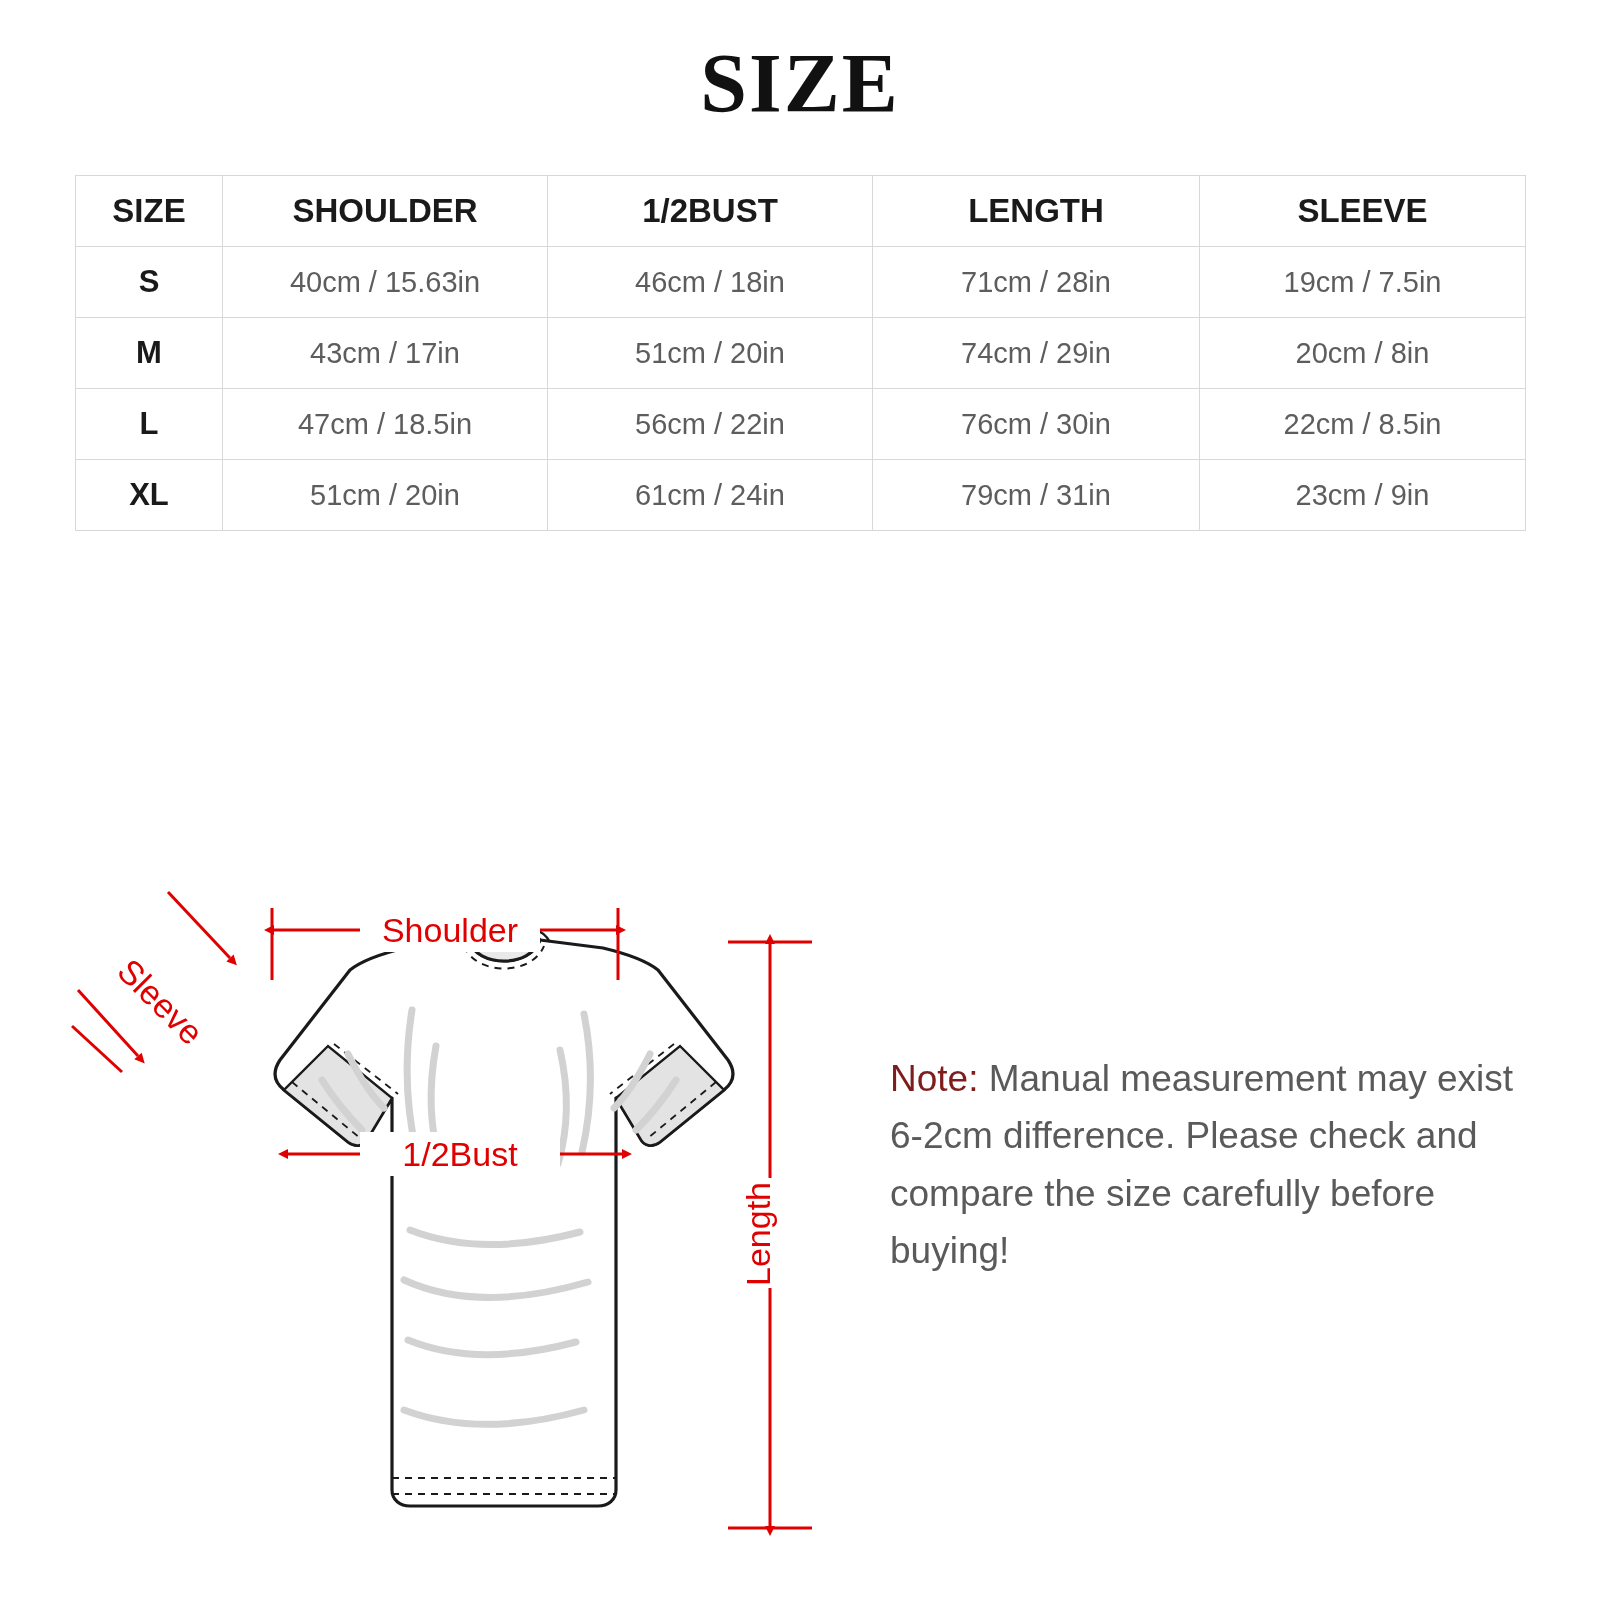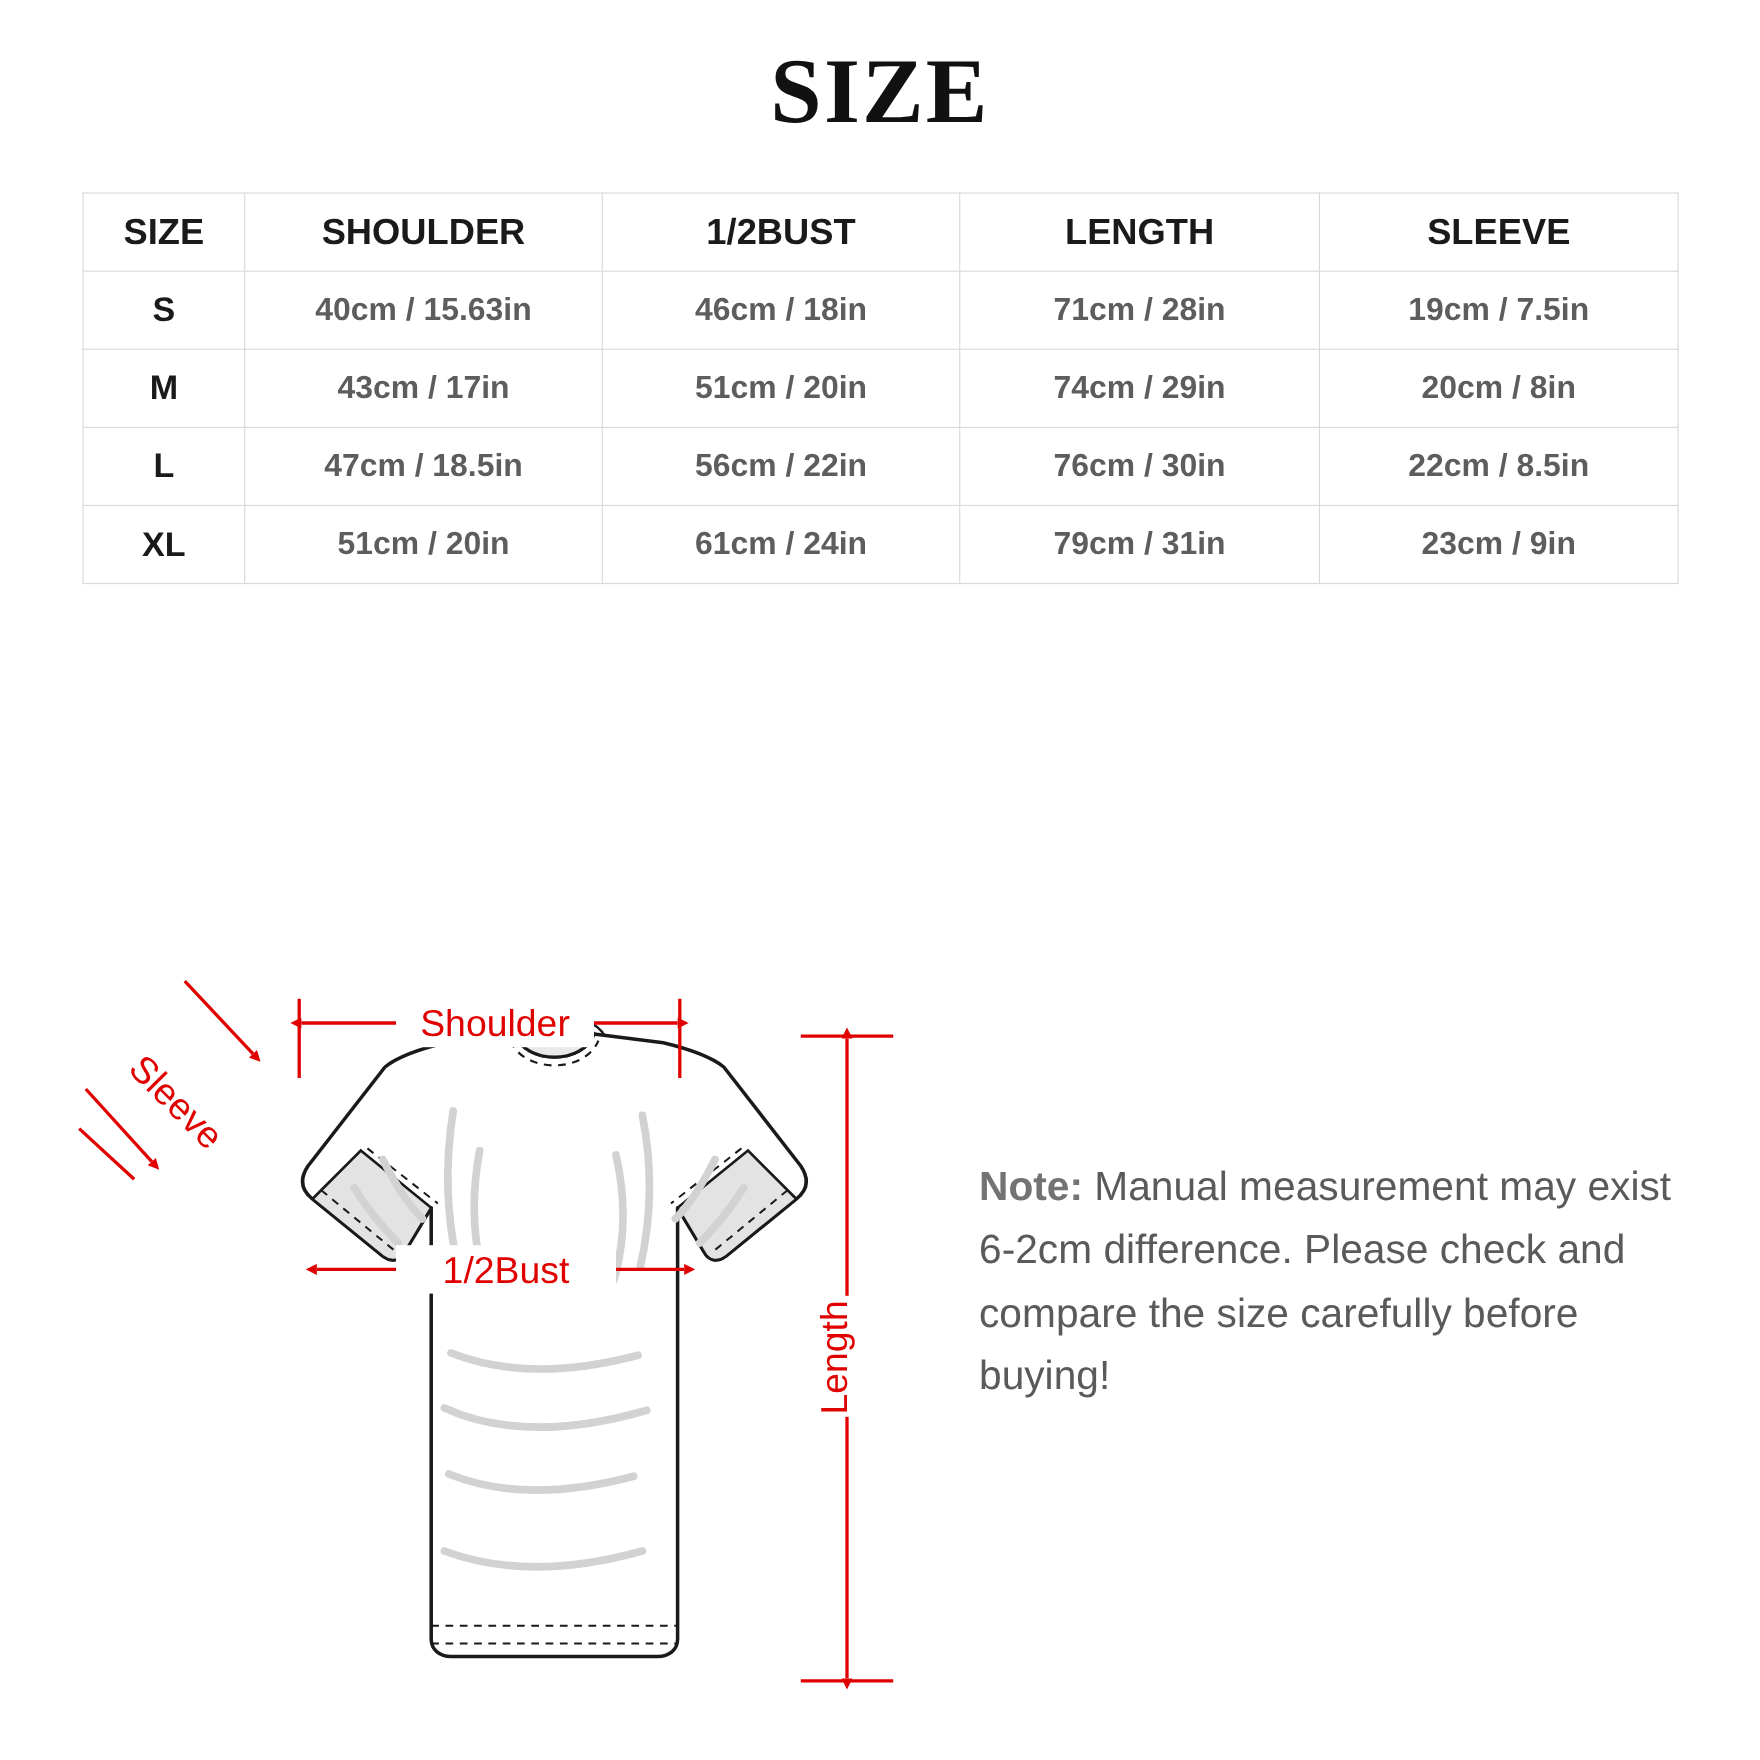--- a/index.html
+++ b/index.html
@@ -48,21 +48,21 @@
   }
   #size-table thead th {
     font-size: 33px;
     font-weight: 700;
     color: #1a1a1a;
     height: 70px;
   }
   #size-table tbody td {
     font-size: 29px;
     color: #5d5d5d;
-    font-weight: 700;
+    font-weight: 400;
   }
   #size-table tbody td.size-cell {
     font-size: 31px;
     font-weight: 700;
     color: #1a1a1a;
   }
   col.c-size   { width: 147px; }
   col.c-sh     { width: 325px; }
   col.c-bust   { width: 325px; }
   col.c-len    { width: 327px; }
@@ -86,22 +86,22 @@
   #note {
     position: absolute;
     left: 890px;
     top: 1050px;
     width: 640px;
     font-size: 37px;
     line-height: 1.55;
     color: #5a5a5a;
   }
   #note b {
-    color: #737373;
-    font-weight: 700;
+    color: #7f1d1d;
+    font-weight: 400;
     margin-top: 24px;
   }
 </style>
 </head>
 <body>
 
 <div id="title">SIZE</div>
 
 <table id="size-table">
   <colgroup>

